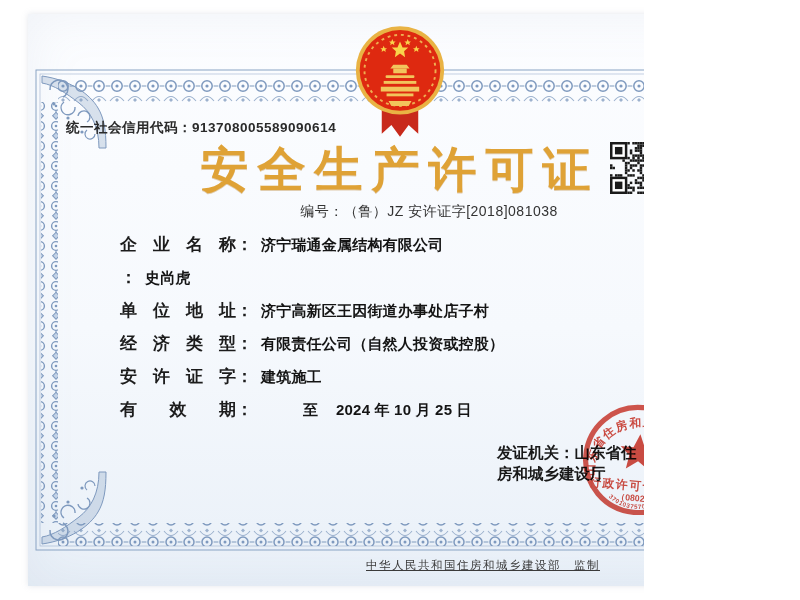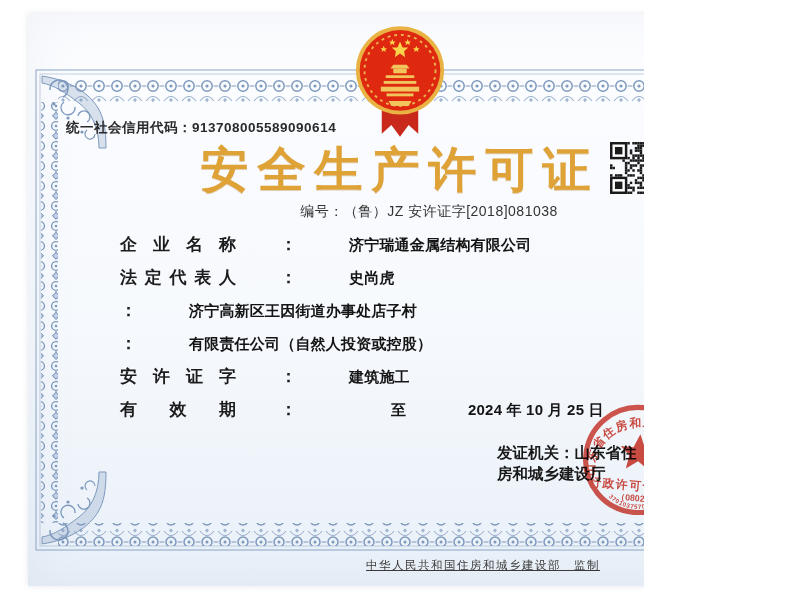--- a/index.html
+++ b/index.html
@@ -14,21 +14,21 @@
   .credit{position:absolute;left:66px;top:119px;font-size:13.5px;font-weight:bold;color:#2a2a2a;letter-spacing:.5px;}
 
   .title{position:absolute;left:0;top:138px;width:800px;text-align:center;
          font-size:48px;font-weight:900;color:#DFA236;letter-spacing:9px;
          text-shadow:0 1px 0 rgba(180,120,30,.35);}
 
   .numline{position:absolute;left:49px;top:203px;width:760px;text-align:center;
            font-size:14px;color:#333;letter-spacing:.5px;}
 
   .fields{position:absolute;left:120px;top:230px;width:560px;}
-  .row{display:flex;align-items:baseline;height:33px;gap:44px;}
+  .row{display:flex;align-items:baseline;height:33px;}
   .flabel{display:inline-block;width:116px;font-size:17px;font-weight:700;color:#1c1c1c;
           text-align:justify;text-align-last:justify;}
   .fcolon{font-size:17px;font-weight:700;color:#1c1c1c;margin-right:8px;}
   .fval{font-size:15px;font-weight:600;color:#141414;letter-spacing:.2px;margin-top:6px;}
   .to{margin-left:42px;margin-right:18px;font-size:15px;font-weight:700;color:#141414;}
 
   .issuer{position:absolute;left:497px;top:443px;font-size:15.5px;font-weight:700;color:#181818;}
   .issuedate{position:absolute;left:497px;top:479px;font-size:15.5px;font-weight:700;color:#181818;}
 
   .qr{position:absolute;left:610px;top:142px;width:52px;height:52px;}
@@ -282,29 +282,30 @@
 
   <div class="numline">编号：（鲁）JZ 安许证字[2018]081038</div>
 
   <div class="fields">
     <div class="row">
       <span class="flabel">企业名称</span>
         <span class="fcolon">：</span>
       <span class="fval">济宁瑞通金属结构有限公司</span>
     </div>
     <div class="row">
-      <span class="flabel">法定代表人</span>
         <span class="fcolon">：</span>
       <span class="fval">史尚虎</span>
     </div>
     <div class="row">
+      <span class="flabel">单位地址</span>
         <span class="fcolon">：</span>
       <span class="fval">济宁高新区王因街道办事处店子村</span>
     </div>
     <div class="row">
+      <span class="flabel">经济类型</span>
         <span class="fcolon">：</span>
       <span class="fval">有限责任公司（自然人投资或控股）</span>
     </div>
     <div class="row">
       <span class="flabel">安许证字</span>
         <span class="fcolon">：</span>
       <span class="fval">建筑施工</span>
     </div>
     <div class="row">
       <span class="flabel">有效期</span>

